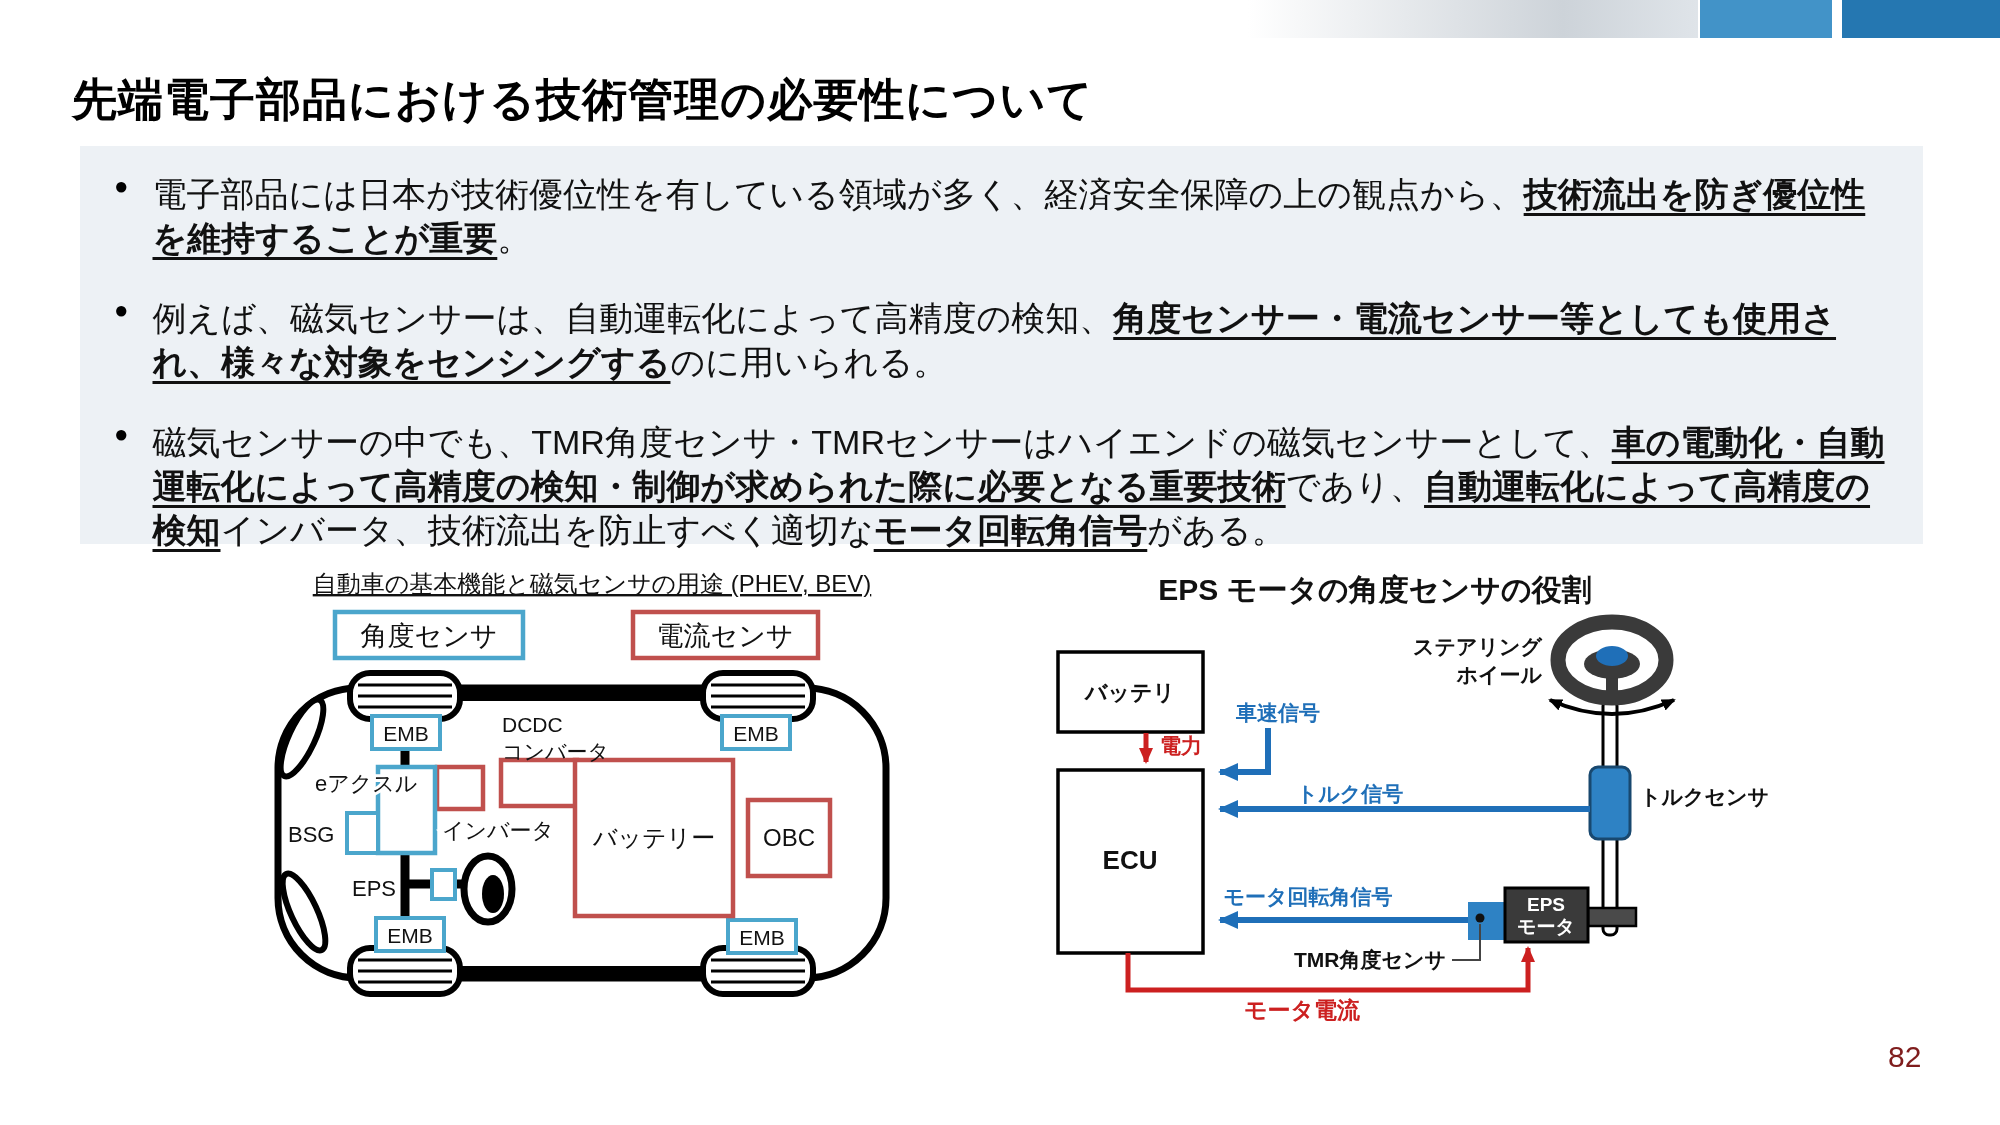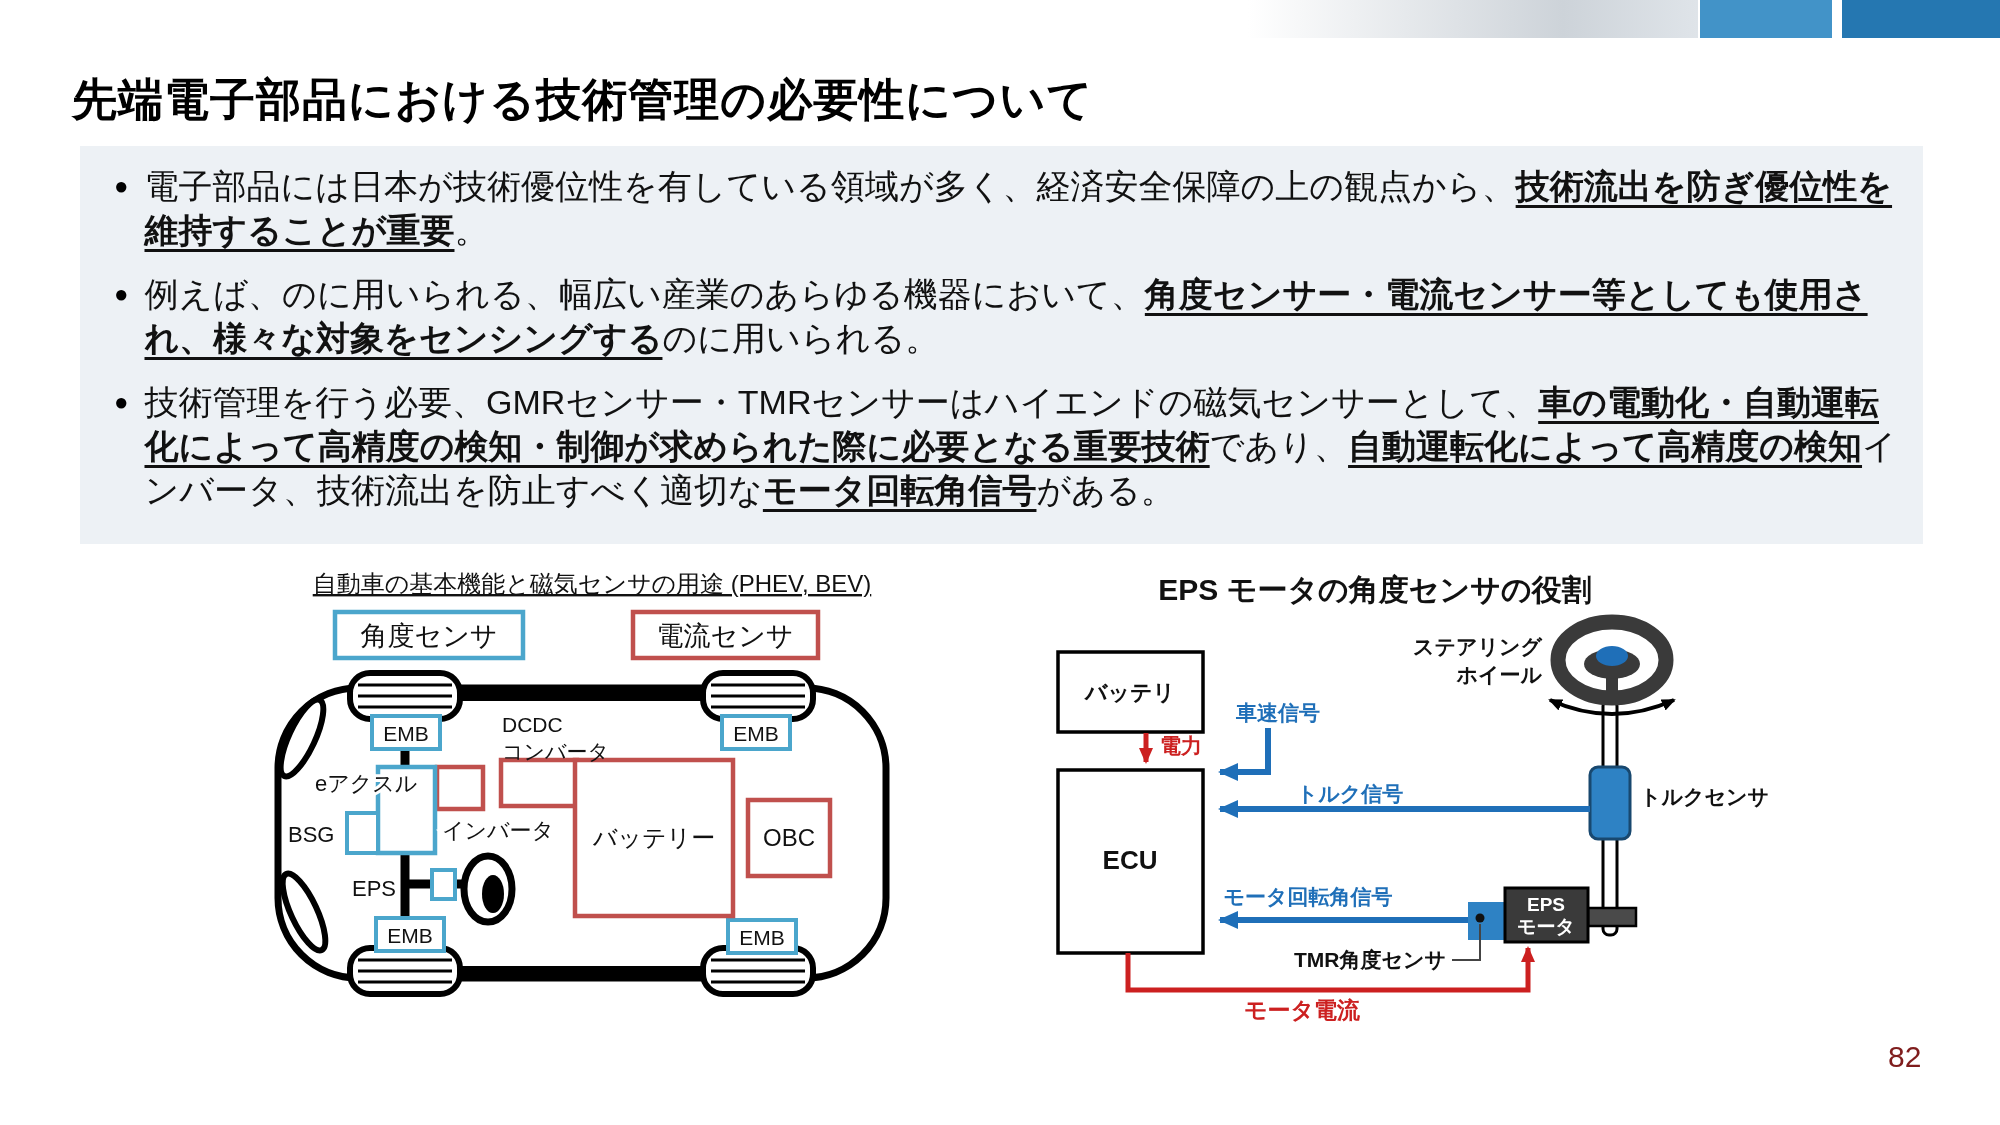--- a/index.html
+++ b/index.html
@@ -13,21 +13,21 @@
   .deco-b1{position:absolute; top:0; left:1700px; width:132px; height:38px; background:#4293C8;}
   .deco-b2{position:absolute; top:0; left:1842px; width:158px; height:38px; background:#2577B1;}
   
   .page-title{position:absolute; left:72px; top:40px; font-size:45px; font-weight:bold;
     letter-spacing:1px; color:#000;}
   
   .panel{position:absolute; left:80px; top:146px; width:1843px; height:398px; background:#EDF1F5;}
   .bullets{list-style:none; margin:0; padding:18px 26px 0 34px;}
   .bullets li{display:flex; gap:16px; margin-bottom:20px;}
   .dot{flex:0 0 auto; font-size:24px; line-height:44px; color:#000;}
-  .btext{margin:0; font-size:34px; line-height:44px; max-width:1795px;}
+  .btext{margin:8px; font-size:34px; line-height:44px; max-width:1795px;}
   .seg{color:#111;}
   .seg-b{font-weight:bold; text-decoration:underline; text-decoration-thickness:2.5px; text-underline-offset:7px;}
   
   svg{font-family:"Liberation Sans", sans-serif;}
   .halo{paint-order:stroke; stroke:#ffffff; stroke-width:6px;}
   .page-num{position:absolute; left:1888px; top:1040px; font-size:30px; color:#7f1d1d;}
 </style>
 </head>
 <body>
 
@@ -40,25 +40,25 @@
   <h1 class="page-title">先端電子部品における技術管理の必要性について</h1>
 
   <div class="panel">
     <ul class="bullets">
         <li>
           <span class="dot">●</span>
           <p class="btext"><span class="seg">電子部品には日本が技術優位性を有している領域が多く、経済安全保障の上の観点から、</span><span class="seg seg-b">技術流出を防ぎ優位性を維持することが重要</span><span class="seg">。</span></p>
         </li>
         <li>
           <span class="dot">●</span>
-          <p class="btext"><span class="seg">例えば、のに用いられる、幅広い産業のあらゆる機器において、</span><span class="seg seg-b">角度センサー・電流センサー等としても使用され、様々な対象をセンシングする</span><span class="seg">のに用いられる。</span></p>
+          <p class="btext"><span class="seg">例えば、磁気センサーは、自動運転化によって高精度の検知、</span><span class="seg seg-b">角度センサー・電流センサー等としても使用され、様々な対象をセンシングする</span><span class="seg">のに用いられる。</span></p>
         </li>
         <li>
           <span class="dot">●</span>
-          <p class="btext"><span class="seg">技術管理を行う必要、GMRセンサー・TMRセンサーはハイエンドの磁気センサーとして、</span><span class="seg seg-b">車の電動化・自動運転化によって高精度の検知・制御が求められた際に必要となる重要技術</span><span class="seg">であり、</span><span class="seg seg-b">自動運転化によって高精度の検知</span><span class="seg">インバータ、技術流出を防止すべく適切な</span><span class="seg seg-b">モータ回転角信号</span><span class="seg">がある。</span></p>
+          <p class="btext"><span class="seg">磁気センサーの中でも、TMR角度センサ・TMRセンサーはハイエンドの磁気センサーとして、</span><span class="seg seg-b">車の電動化・自動運転化によって高精度の検知・制御が求められた際に必要となる重要技術</span><span class="seg">であり、</span><span class="seg seg-b">自動運転化によって高精度の検知</span><span class="seg">インバータ、技術流出を防止すべく適切な</span><span class="seg seg-b">モータ回転角信号</span><span class="seg">がある。</span></p>
         </li>
       </ul>
   </div>
 
   <svg style="position:absolute;left:230px;top:550px;" width="770" height="470" viewBox="0 0 770 470">
 
     <text x="362" y="42" text-anchor="middle" font-size="24" fill="#111" text-decoration="underline">自動車の基本機能と磁気センサの用途 (PHEV, BEV)</text>
 
     <rect x="105" y="62" width="188" height="46" fill="#fff" stroke="#4BA6CC" stroke-width="4.5"></rect>
     <text x="199" y="95" text-anchor="middle" font-size="27" fill="#111">角度センサ</text>

